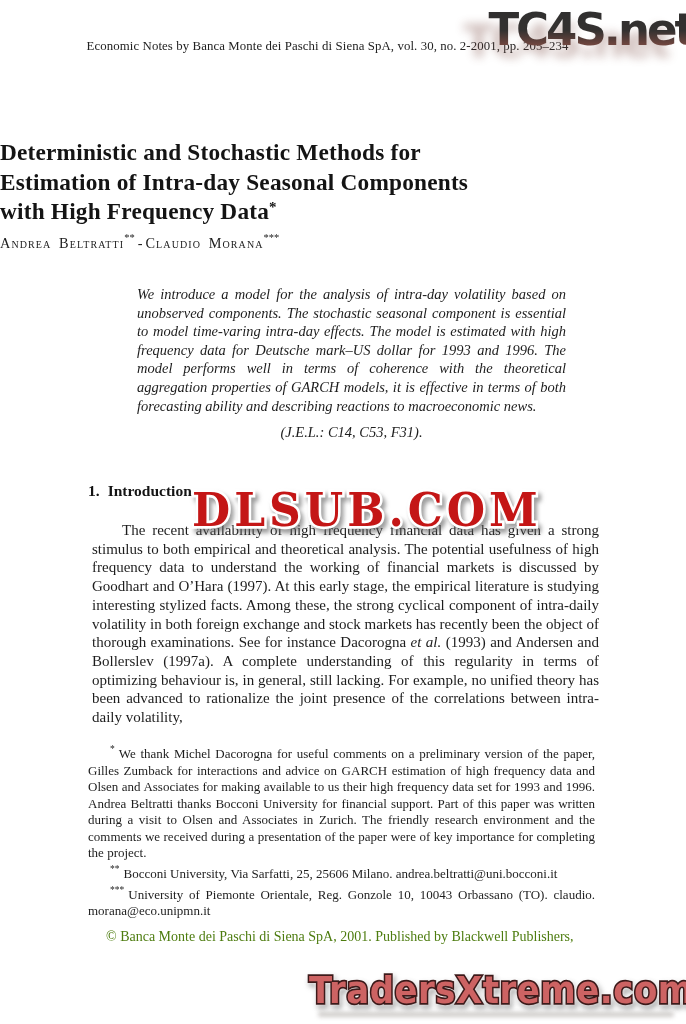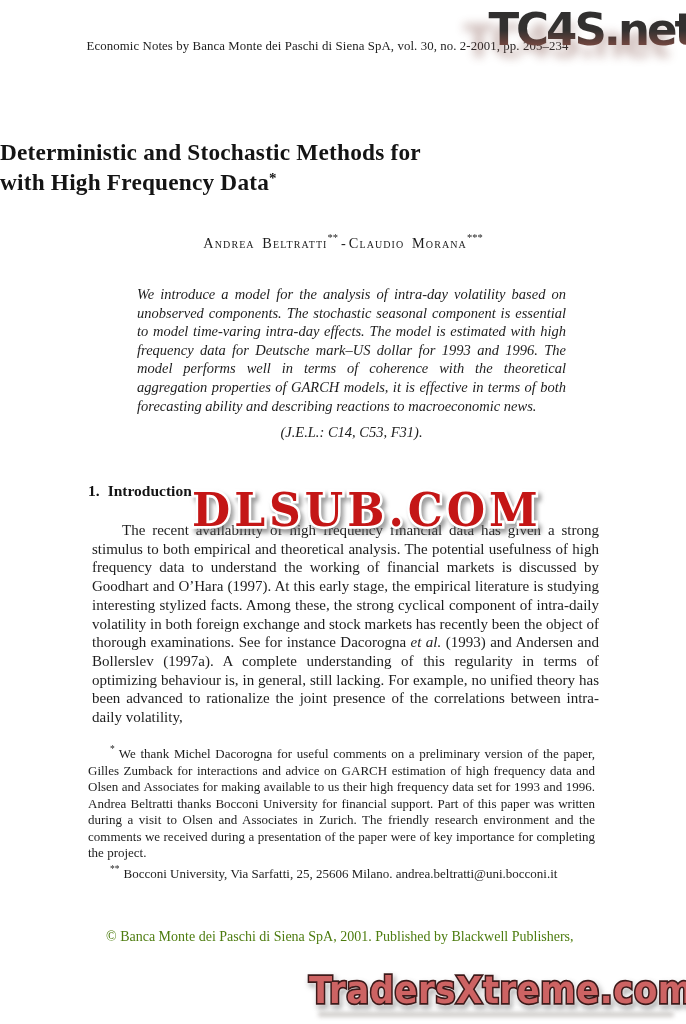--- a/index.html
+++ b/index.html
@@ -30,21 +30,21 @@
     filter:blur(5px); opacity:.38;
   }
 
   
   .title {
     position:absolute; top:138px; left:0; width:686px; text-align:left;
     font-weight:bold; font-size:23.3px; line-height:29.5px; letter-spacing:.2px; color:#141414;
   }
   .title-sup { font-size:15px; position:relative; top:-7px; font-weight:bold; }
   .authors {
-    position:absolute; top:233px; left:0; width:686px; text-align:center;
+    position:absolute; top:233px; left:0; width:686px; text-align:left;
     font-size:14.3px; color:#1b1b1b; word-spacing:3px;
   }
   .sc { font-variant:small-caps; letter-spacing:1.1px; }
   .authors sup { font-size:10.5px; position:relative; top:-1px; }
   .auth-sep { margin:0 3px; }
 
   
   .abstract {
     position:absolute; top:285px; left:137px; width:429px;
     font-style:italic; font-size:14.5px; line-height:18.6px; color:#1d1d1d;
@@ -109,20 +109,21 @@
 
 <div class="page">
 
   <div class="wm-top-ghost">TC4S.net</div>
   <div class="wm-top">TC4S.net</div>
 
   <div class="journal-line">Economic Notes by Banca Monte dei Paschi di Siena SpA, vol. 30, no. 2-2001, pp. 205–234</div>
 
   <div class="title">
     <div class="title-line">Deterministic and Stochastic Methods for</div>
+    <div class="title-line">Estimation of Intra-day Seasonal Components</div>
     <div class="title-line"><span>with High Frequency Data</span><span class="title-sup">*</span></div>
   </div>
 
   <div class="authors">
     <span class="sc">Andrea Beltratti</span><sup>**</sup><span class="auth-sep">-</span><span class="sc">Claudio Morana</span><sup>***</sup>
   </div>
 
   <div class="abstract">
     <p class="abstract-text">We introduce a model for the analysis of intra-day volatility based on unobserved components. The stochastic seasonal component is essential to model time-varing intra-day effects. The model is estimated with high frequency data for Deutsche mark–US dollar for 1993 and 1996. The model performs well in terms of coherence with the theoretical aggregation properties of GARCH models, it is effective in terms of both forecasting ability and describing reactions to macroeconomic news.</p>
     <div class="jel">(J.E.L.: C14, C53, F31).</div>
@@ -132,20 +133,21 @@
     <span>1.</span><span class="sh-label">Introduction</span>
   </div>
 
   <div class="wm-mid">DLSUB.COM</div>
 
   <p class="body-par"><span>The recent availability of high frequency financial data has given a strong stimulus to both empirical and theoretical analysis. The potential usefulness of high frequency data to understand the working of financial markets is discussed by Goodhart and O’Hara (1997). At this early stage, the empirical literature is studying interesting stylized facts. Among these, the strong cyclical component of intra-daily volatility in both foreign exchange and stock markets has recently been the object of thorough examinations. See for instance Dacorogna </span><i>et al.</i><span> (1993) and Andersen and Bollerslev (1997a). A complete understanding of this regularity in terms of optimizing behaviour is, in general, still lacking. For example, no unified theory has been advanced to rationalize the joint presence of the correlations between intra-daily volatility,</span></p>
 
   <div class="footnotes">
     <p class="fn"><sup>*</sup><span>We thank Michel Dacorogna for useful comments on a preliminary version of the paper, Gilles Zumback for interactions and advice on GARCH estimation of high frequency data and Olsen and Associates for making available to us their high frequency data set for 1993 and 1996. Andrea Beltratti thanks Bocconi University for financial support. Part of this paper was written during a visit to Olsen and Associates in Zurich. The friendly research environment and the comments we received during a presentation of the paper were of key importance for completing the project.</span></p>
     <p class="fn"><sup>**</sup><span>Bocconi University, Via Sarfatti, 25, 25606 Milano. andrea.beltratti@uni.bocconi.it</span></p>
+    <p class="fn"><sup>***</sup><span>University of Piemonte Orientale, Reg. Gonzole 10, 10043 Orbassano (TO). claudio. morana@eco.unipmn.it</span></p>
   </div>
 
   <div class="copyright">© Banca Monte dei Paschi di Siena SpA, 2001. Published by Blackwell Publishers,</div>
 
   <div class="bottom-strip"></div>
   <div class="wm-bottom">TradersXtreme.com</div>
 
 </div>
 
 </body></html>

